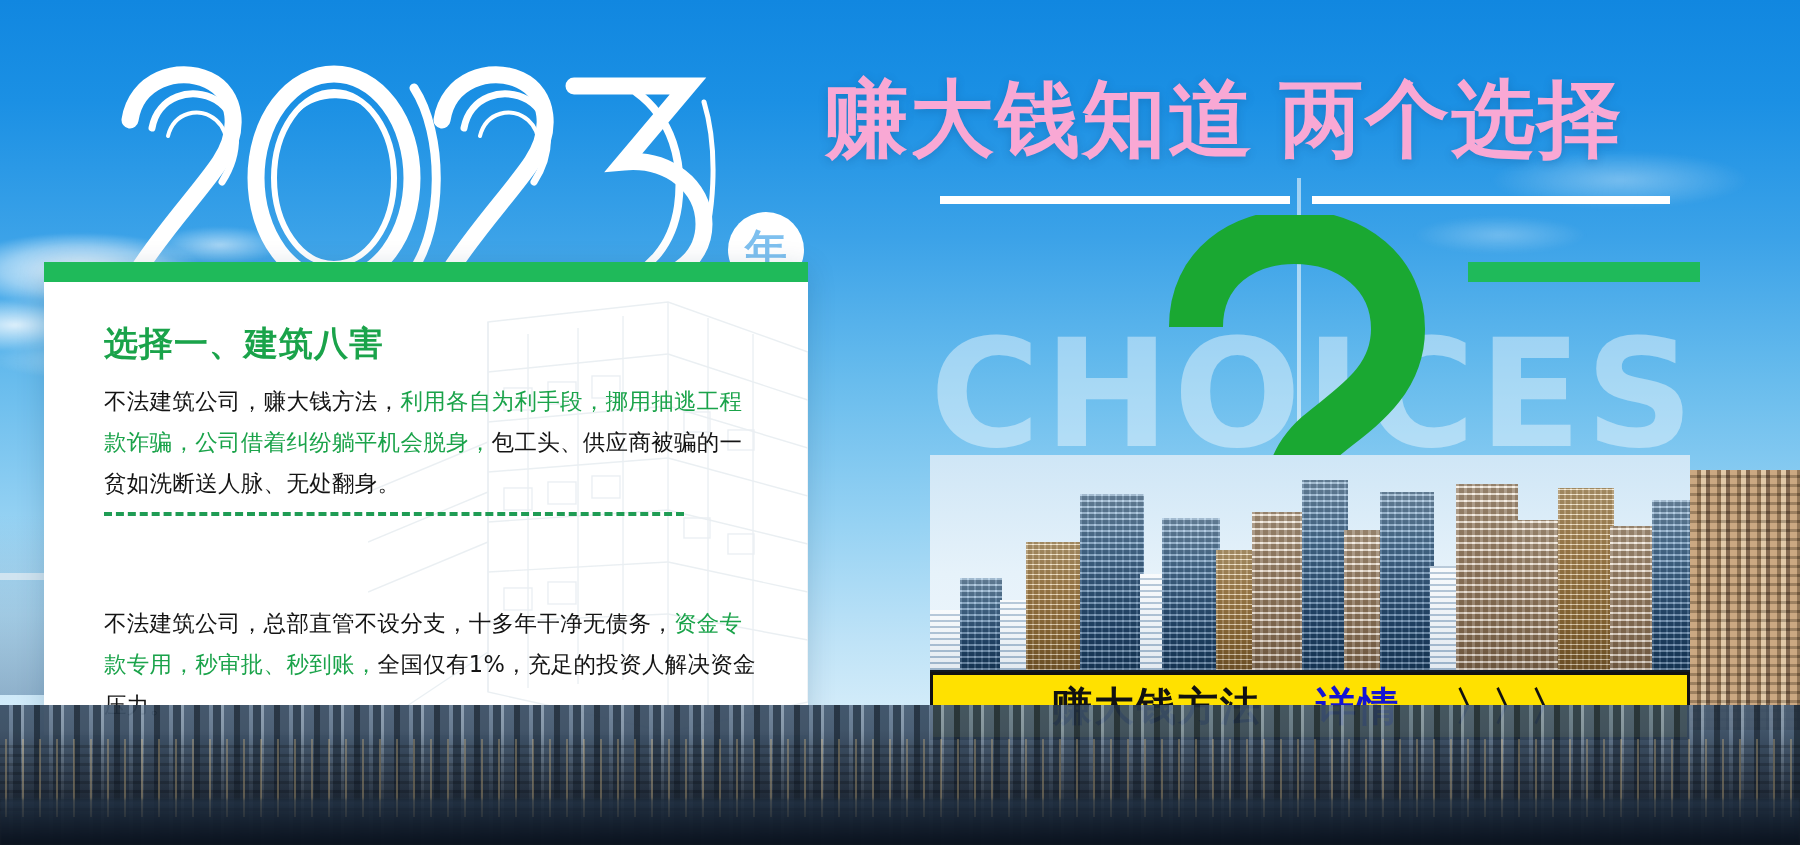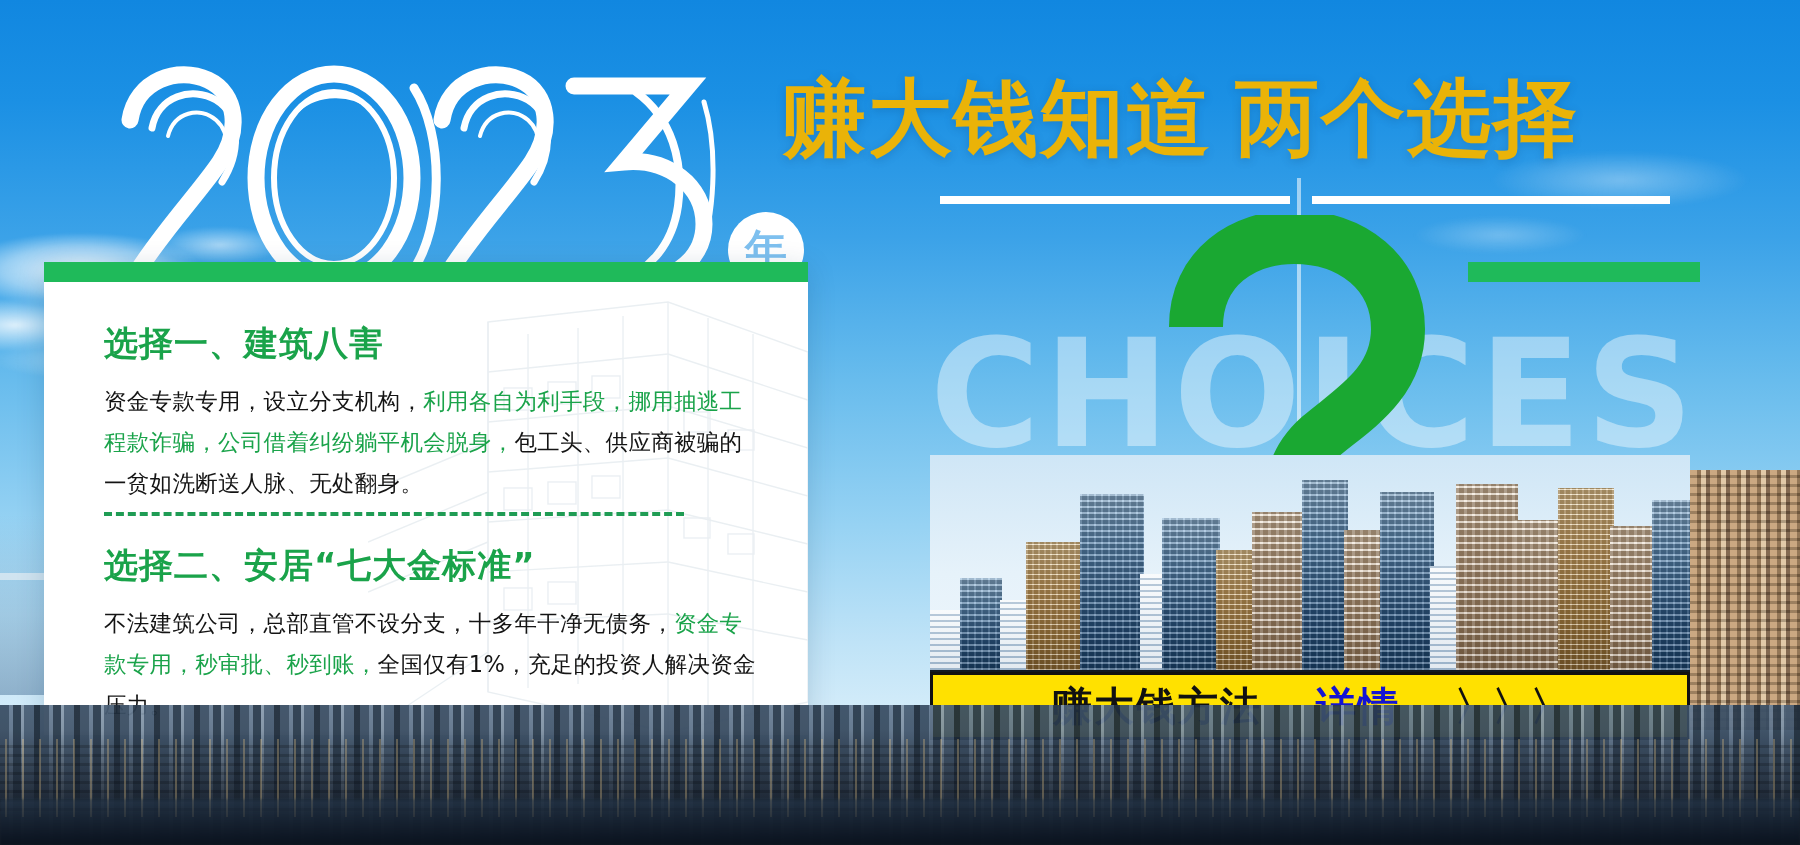--- a/index.html
+++ b/index.html
@@ -110,24 +110,24 @@
   .year-badge{
     position:absolute;left:728px;top:212px;width:76px;height:76px;
     border-radius:50%;background:#ffffff;
     display:flex;align-items:center;justify-content:center;
     color:#7ec0ef;font-size:42px;font-weight:700;line-height:1;
     font-family:"DejaVu Sans","Liberation Sans",sans-serif;
   }
 
   
   .headline{
-    position:absolute;left:782px;top:74px;
-    color:#eab308;font-size:84px;font-weight:700;letter-spacing:2px;
+    position:absolute;left:824px;top:74px;
+    color:#f9a8d4;font-size:84px;font-weight:700;letter-spacing:2px;
     white-space:nowrap;line-height:1.08;
-    font-family:Liberation Serif, serif;
+    font-family:Liberation Sans, sans-serif;
     text-shadow:0 2px 10px rgba(10,60,110,.22);
   }
   .rule-row{position:absolute;left:940px;top:196px;width:730px;height:8px;}
   .rule-a{position:absolute;left:0;top:0;width:350px;height:8px;background:#ffffff;}
   .rule-b{position:absolute;left:372px;top:0;width:358px;height:8px;background:#ffffff;}
   .rule-tick{position:absolute;left:357px;top:-18px;width:4px;height:440px;background:rgba(255,255,255,.55);}
 
   
   .wm{
     position:absolute;left:930px;top:322px;
@@ -383,25 +383,24 @@
           <rect x="360" y="138" width="26" height="20"></rect>
           <rect x="316" y="226" width="26" height="20"></rect>
           <rect x="360" y="242" width="26" height="20"></rect>
         </g>
       </svg>
     </div>
 
     <div class="card-inner">
 
       <div class="sec-title t1">选择一、建筑八害</div>
-      <div class="para p1"><span>资金专款专用，设立分支机构，</span><span class="hl">利用各自为利手段，挪用抽逃工程款诈骗，公司借着纠纷躺平机会脱身，</span><span>包工头、供应商被骗的一贫如洗断送人脉、无处翻身。</span></div>
+      <div class="para p1"><span>不法建筑公司，赚大钱方法，</span><span class="hl">利用各自为利手段，挪用抽逃工程款诈骗，公司借着纠纷躺平机会脱身，</span><span>包工头、供应商被骗的一贫如洗断送人脉、无处翻身。</span></div>
 
       <div class="divider"></div>
 
-      <div class="sec-title t2">选择二、安居“七大金标准”</div>
       <div class="para p2"><span>不法建筑公司，总部直管不设分支，十多年干净无债务，</span><span class="hl">资金专款专用，秒审批、秒到账，</span><span>全国仅有1%，充足的投资人解决资金压力。</span></div>
 
     </div>
   </div>
 
   <div class="bottom-city"></div>
   <div class="bottom-city-lights"></div>
   <div class="bottom-city-reflect"></div>
 
 </div>

